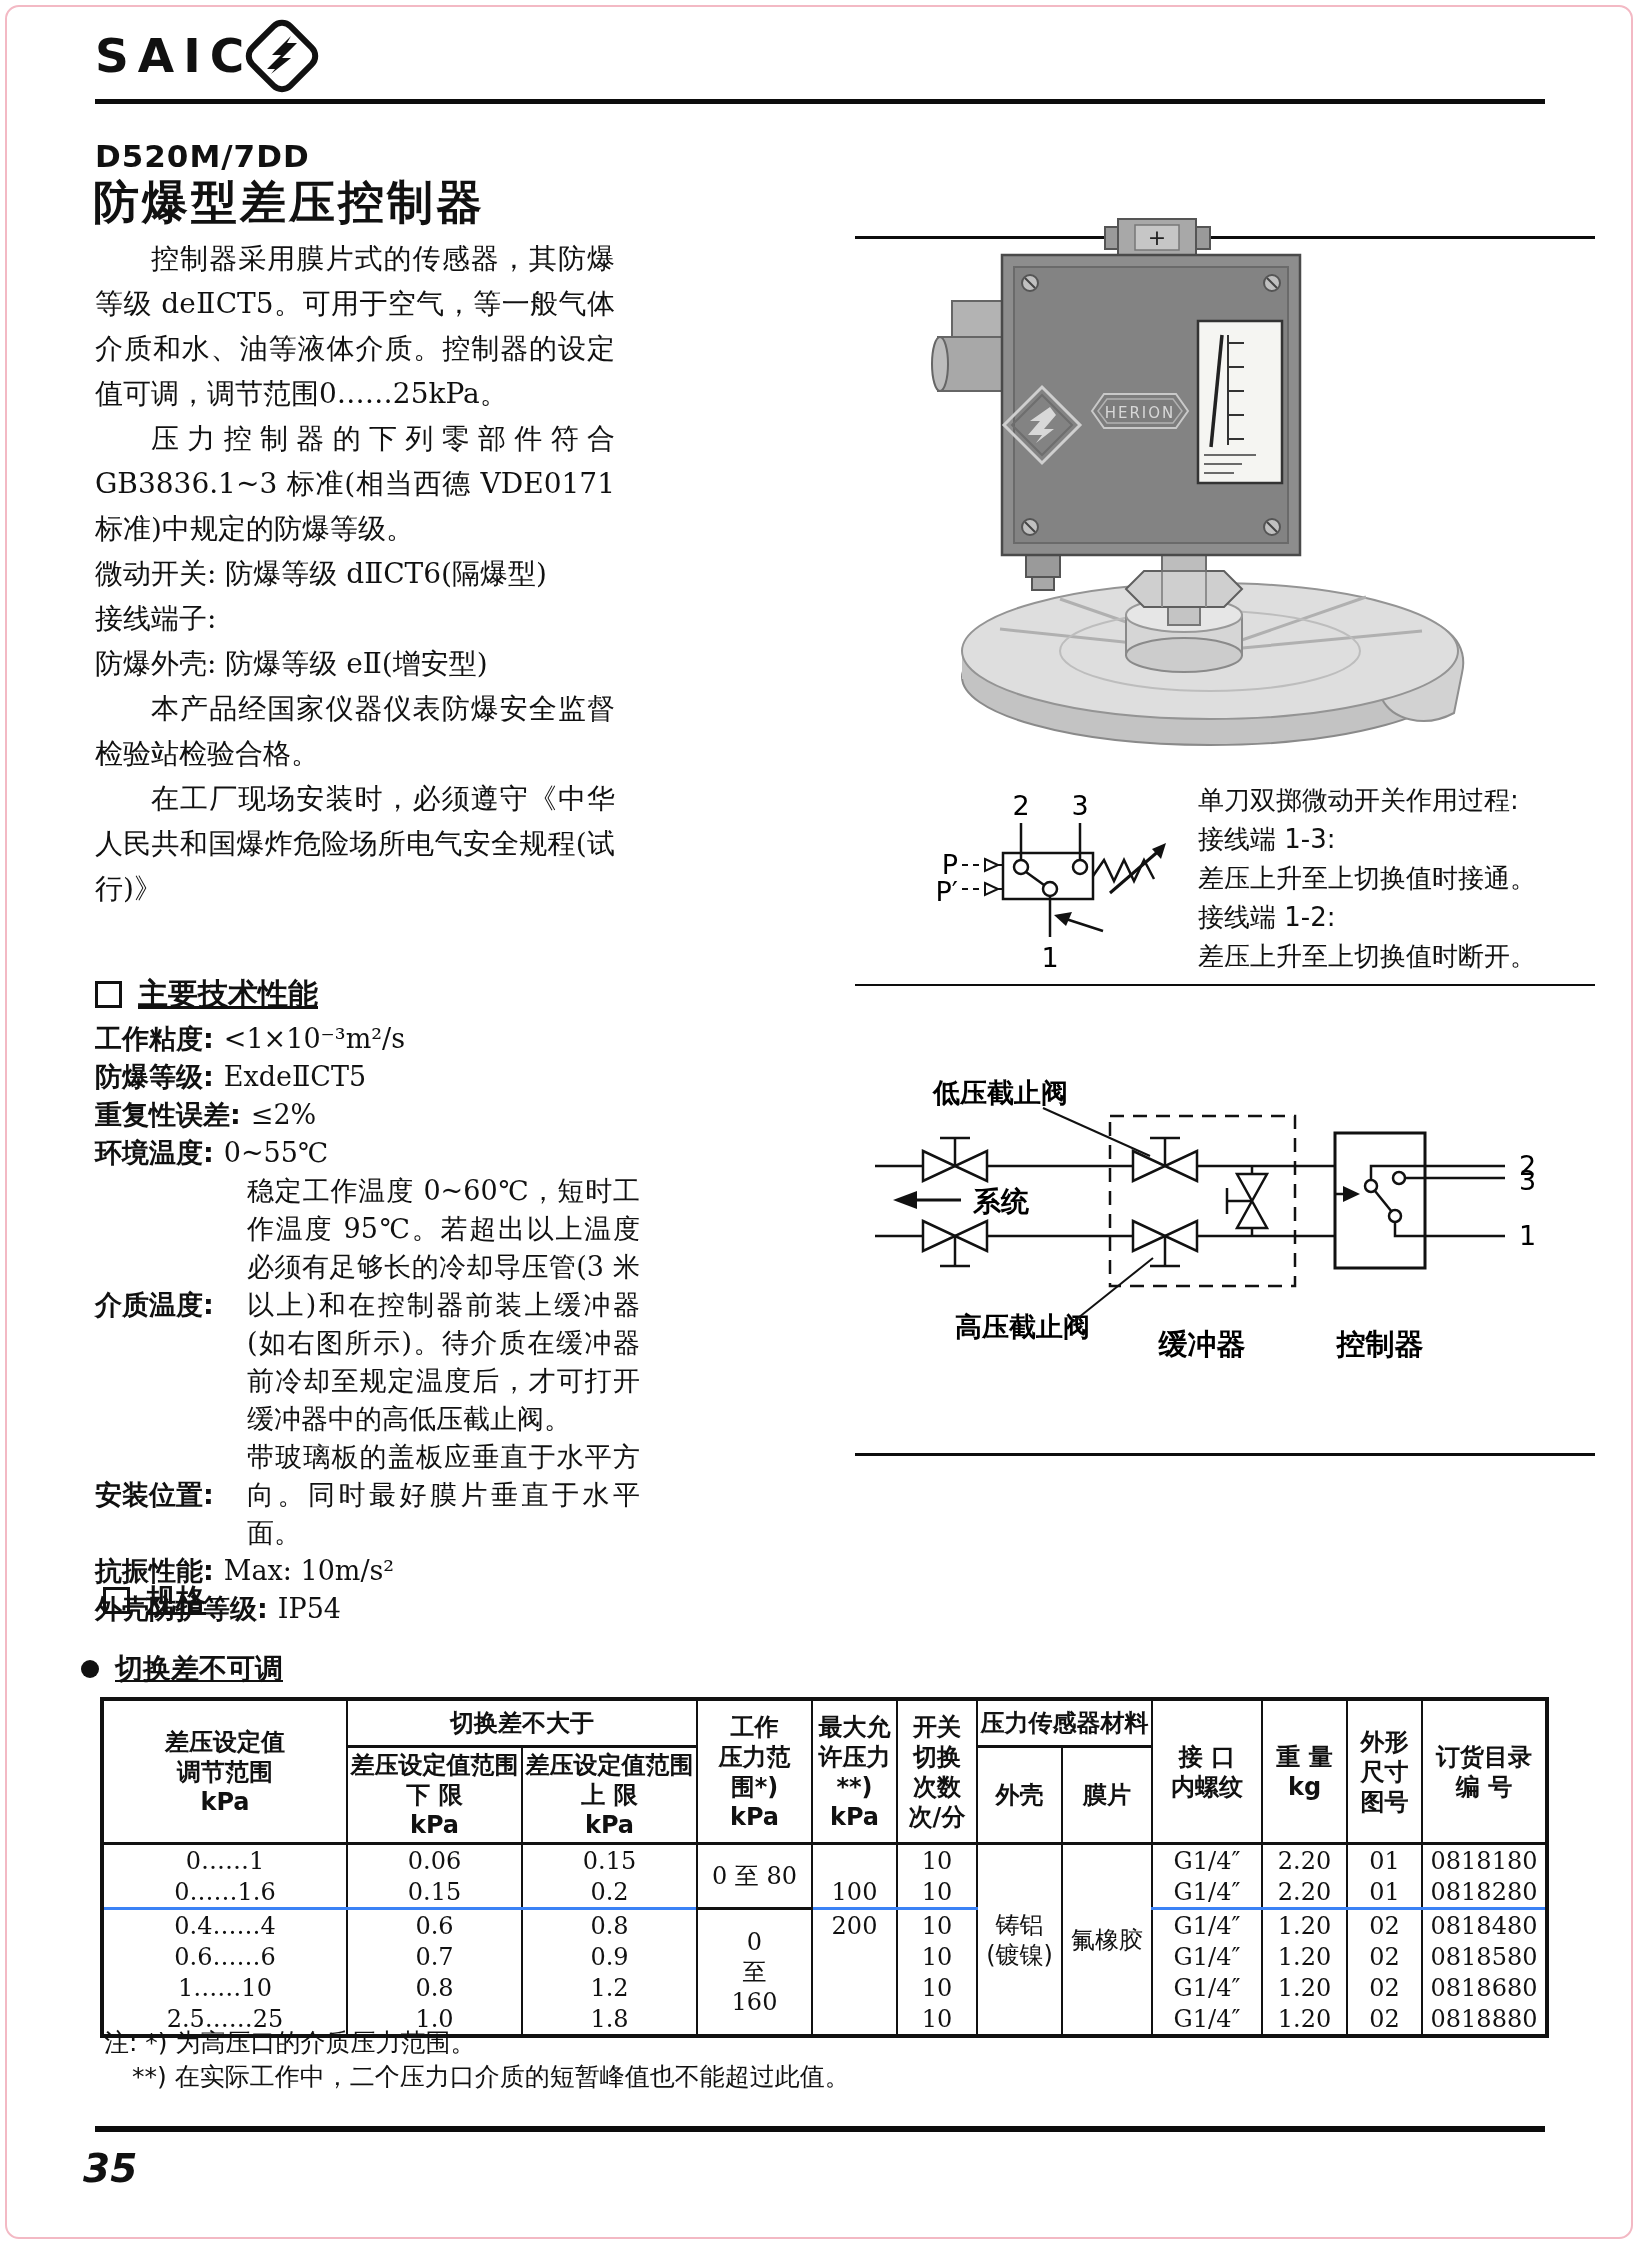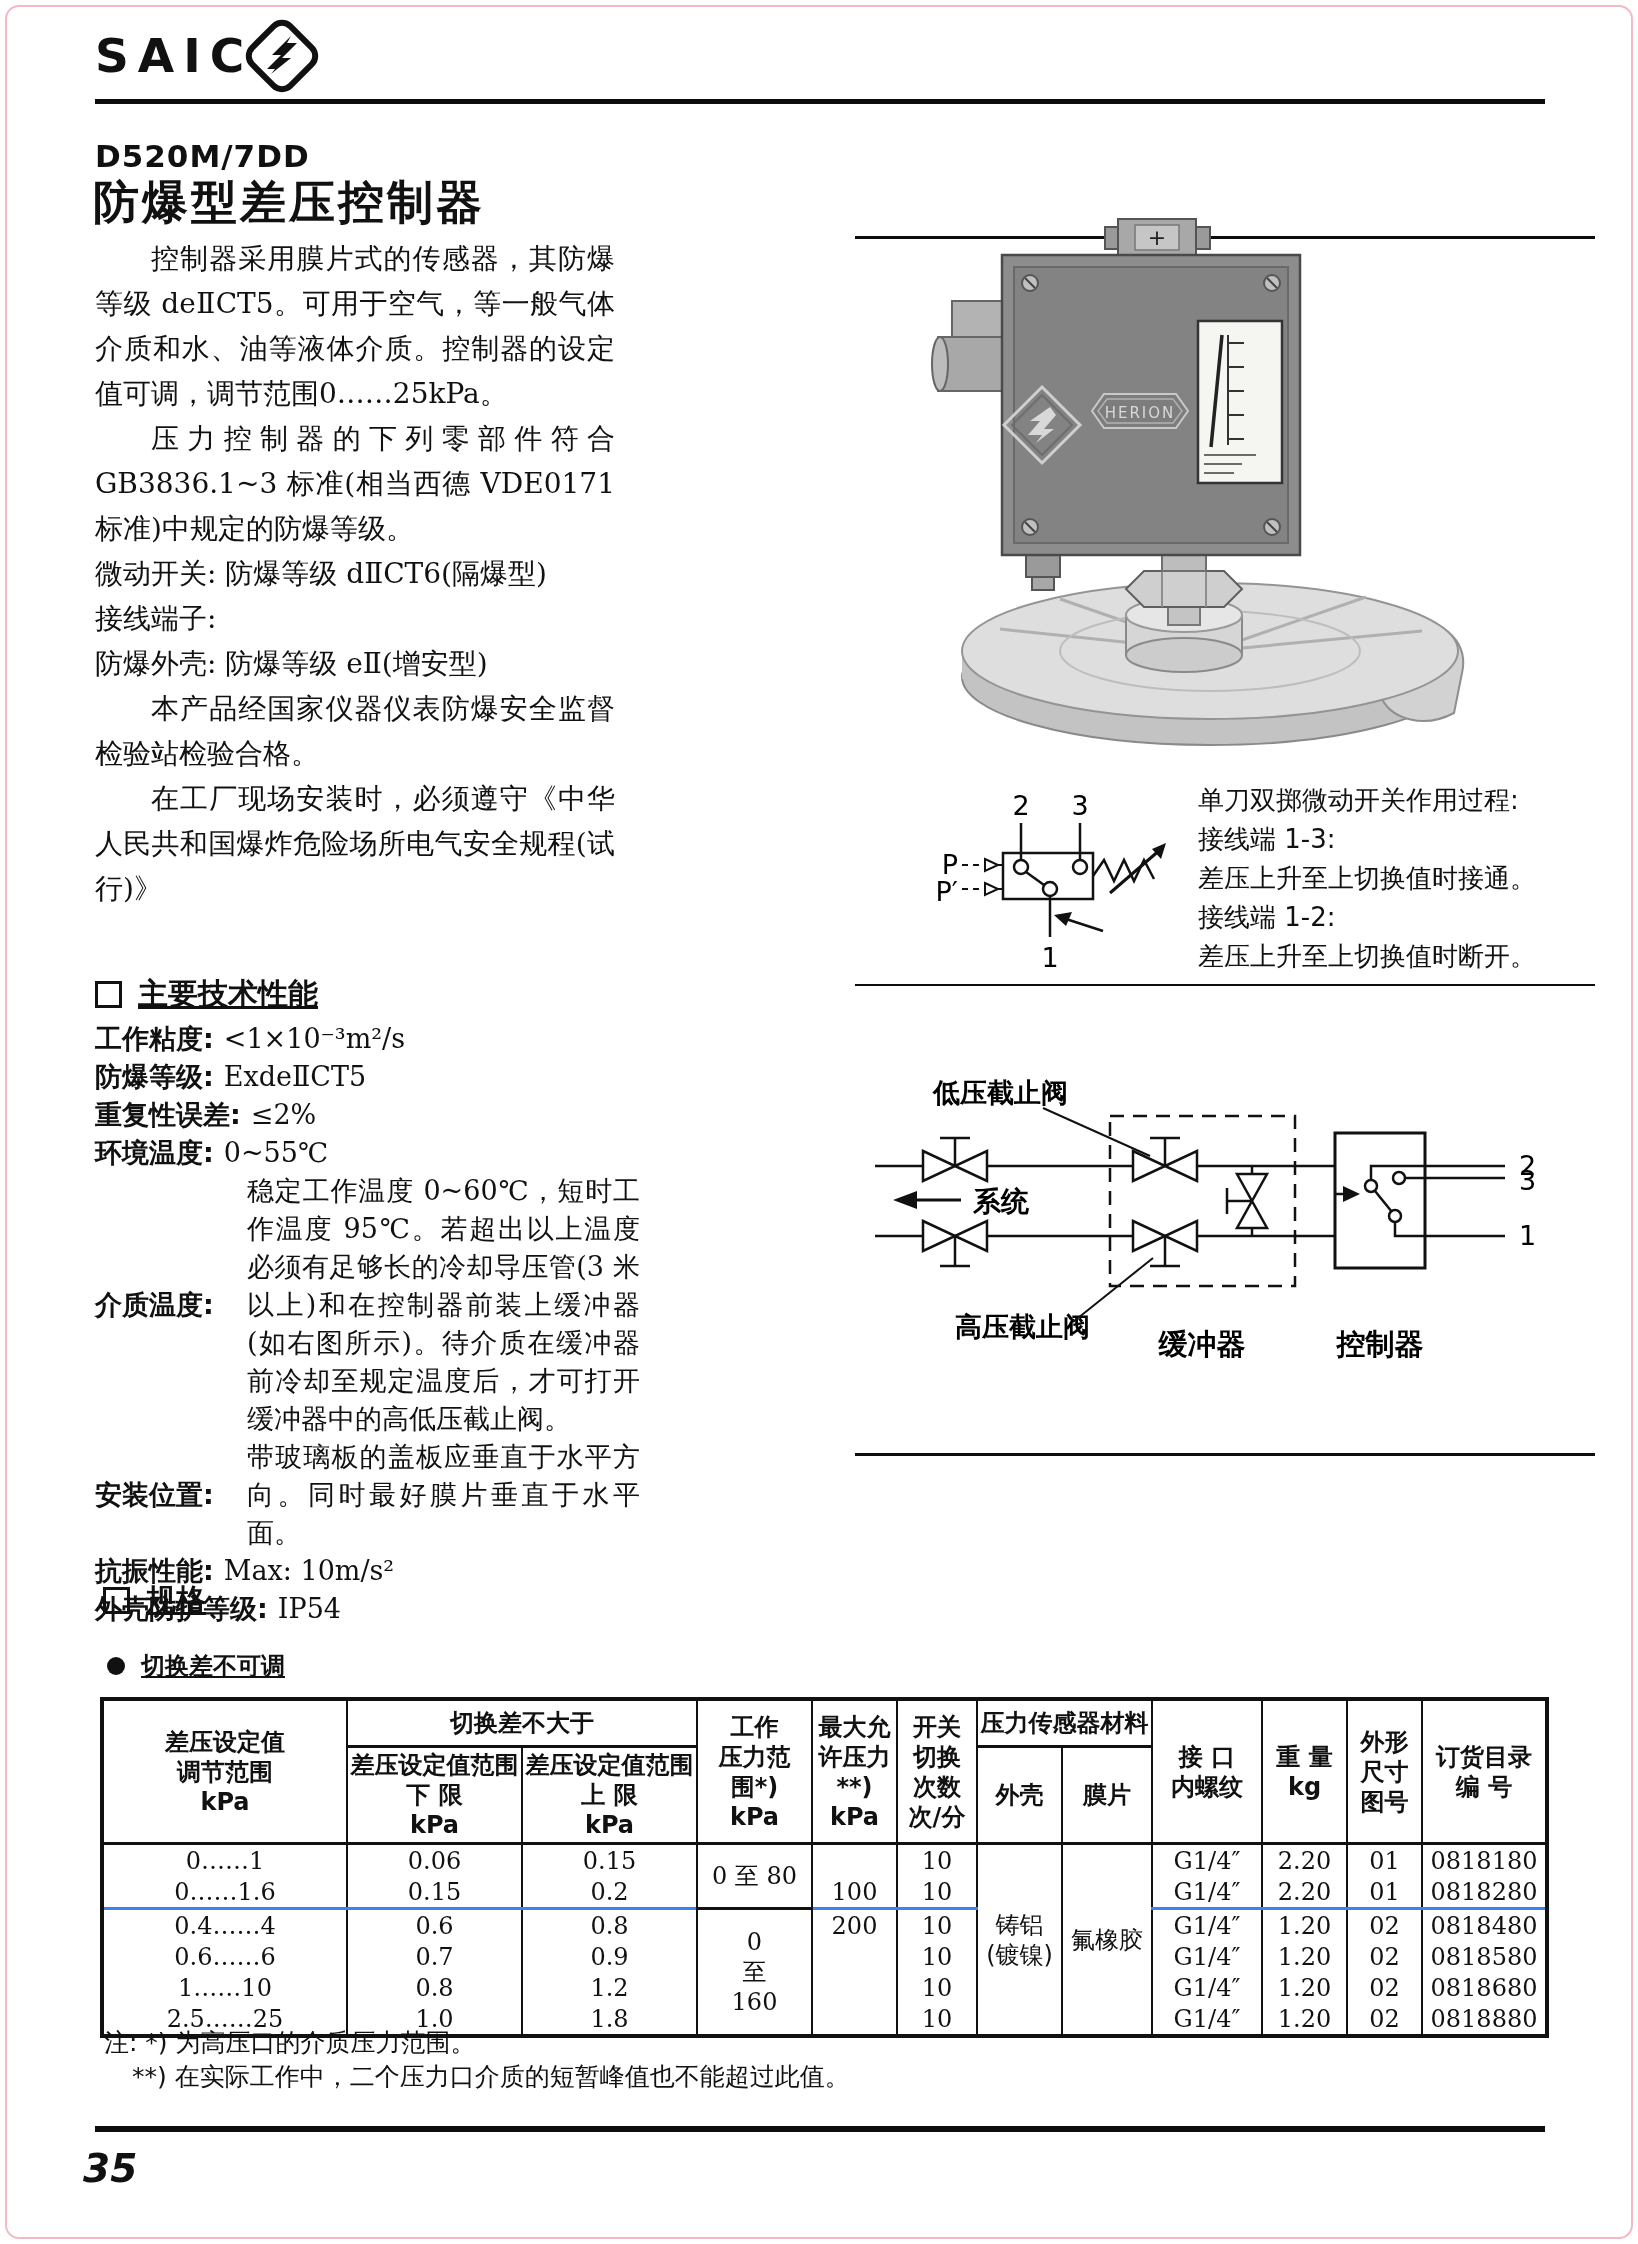--- a/index.html
+++ b/index.html
@@ -118,21 +118,21 @@
   <div class="spec">
     <span class="lbl">外壳防护等级:</span>
     <span class="val">IP54</span>
   </div>
 </div>
 
 <div class="abs sec-head" style="left:95px;top:1580px;margin-left:8px;">
   <span class="sq"></span>
   <span>规格</span>
 </div>
-<div class="abs sec-head" style="left:107px;top:1650px;font-size:24px;">
+<div class="abs sec-head" style="left:81px;top:1650px;font-size:28px;">
   <span class="dot"></span>
   <span>切换差不可调</span>
 </div>
 
 <div class="abs rule" style="left:855px;top:236px;width:740px;height:3px;"></div>
 <div class="abs rule" style="left:855px;top:984px;width:740px;height:2px;"></div>
 <div class="abs rule" style="left:855px;top:1453px;width:740px;height:3px;"></div>
 
 <svg class="abs" style="left:930px;top:215px;" width="540" height="535" viewBox="0 0 540 535">
 

